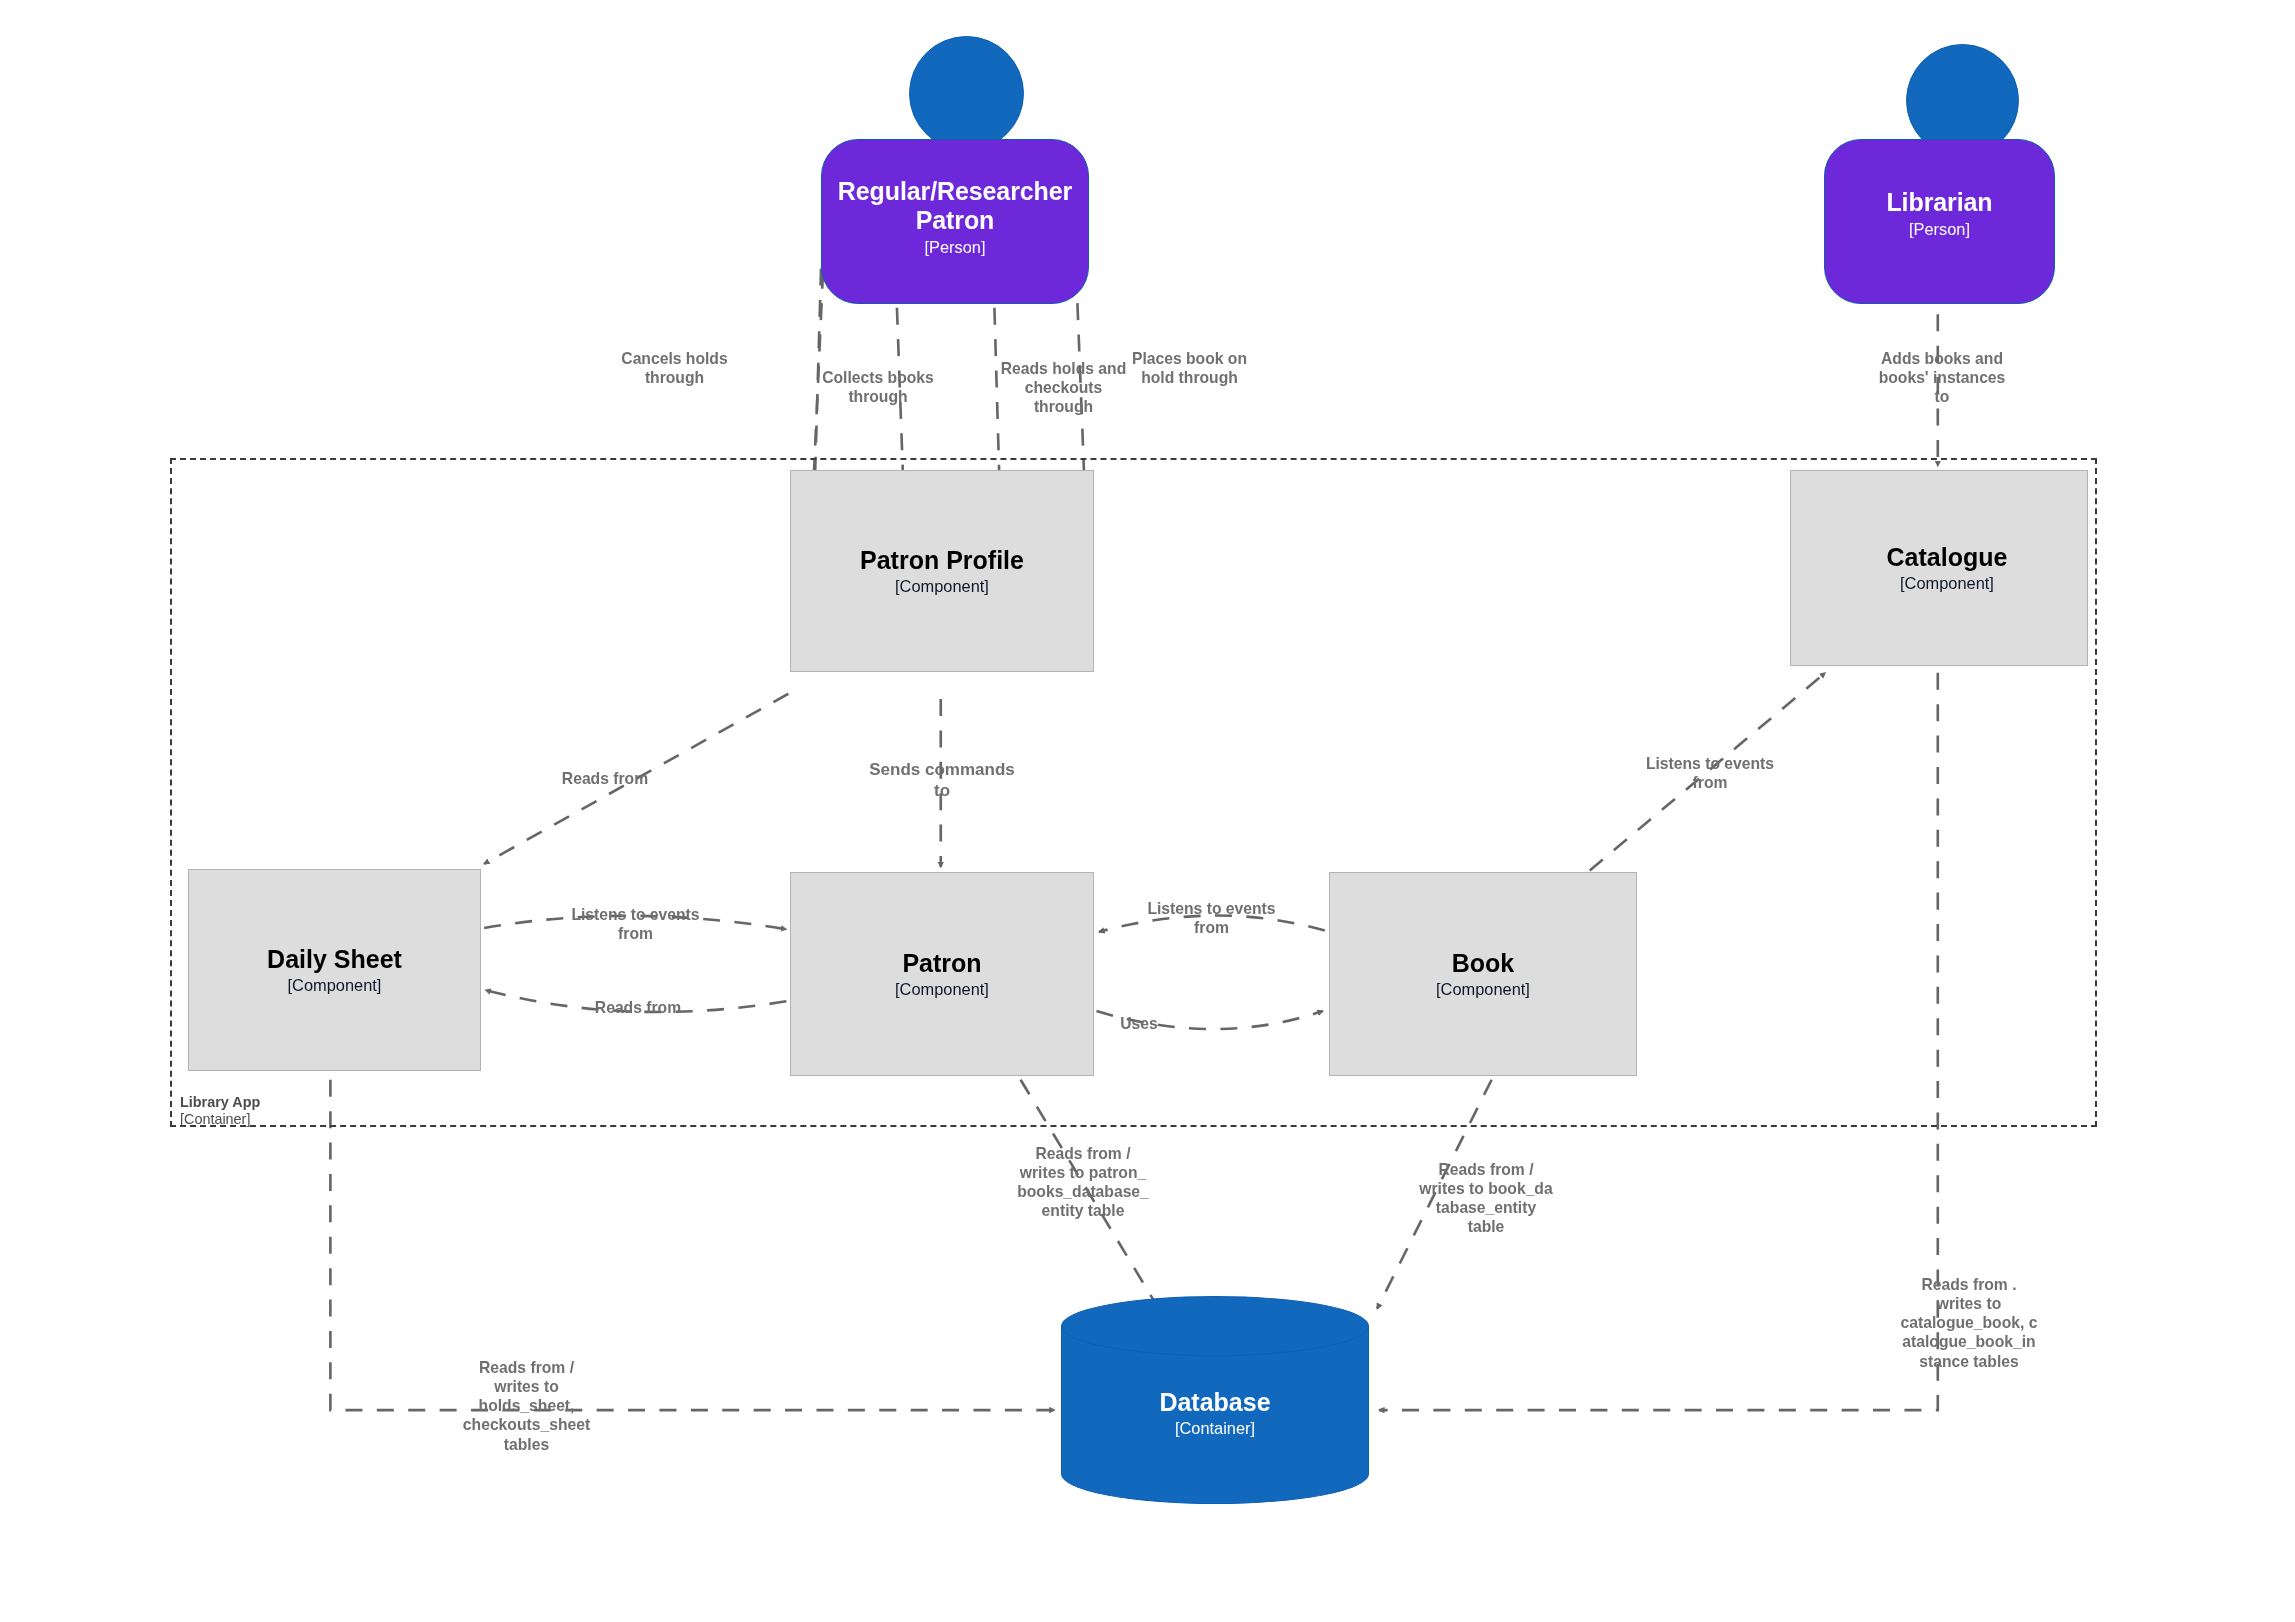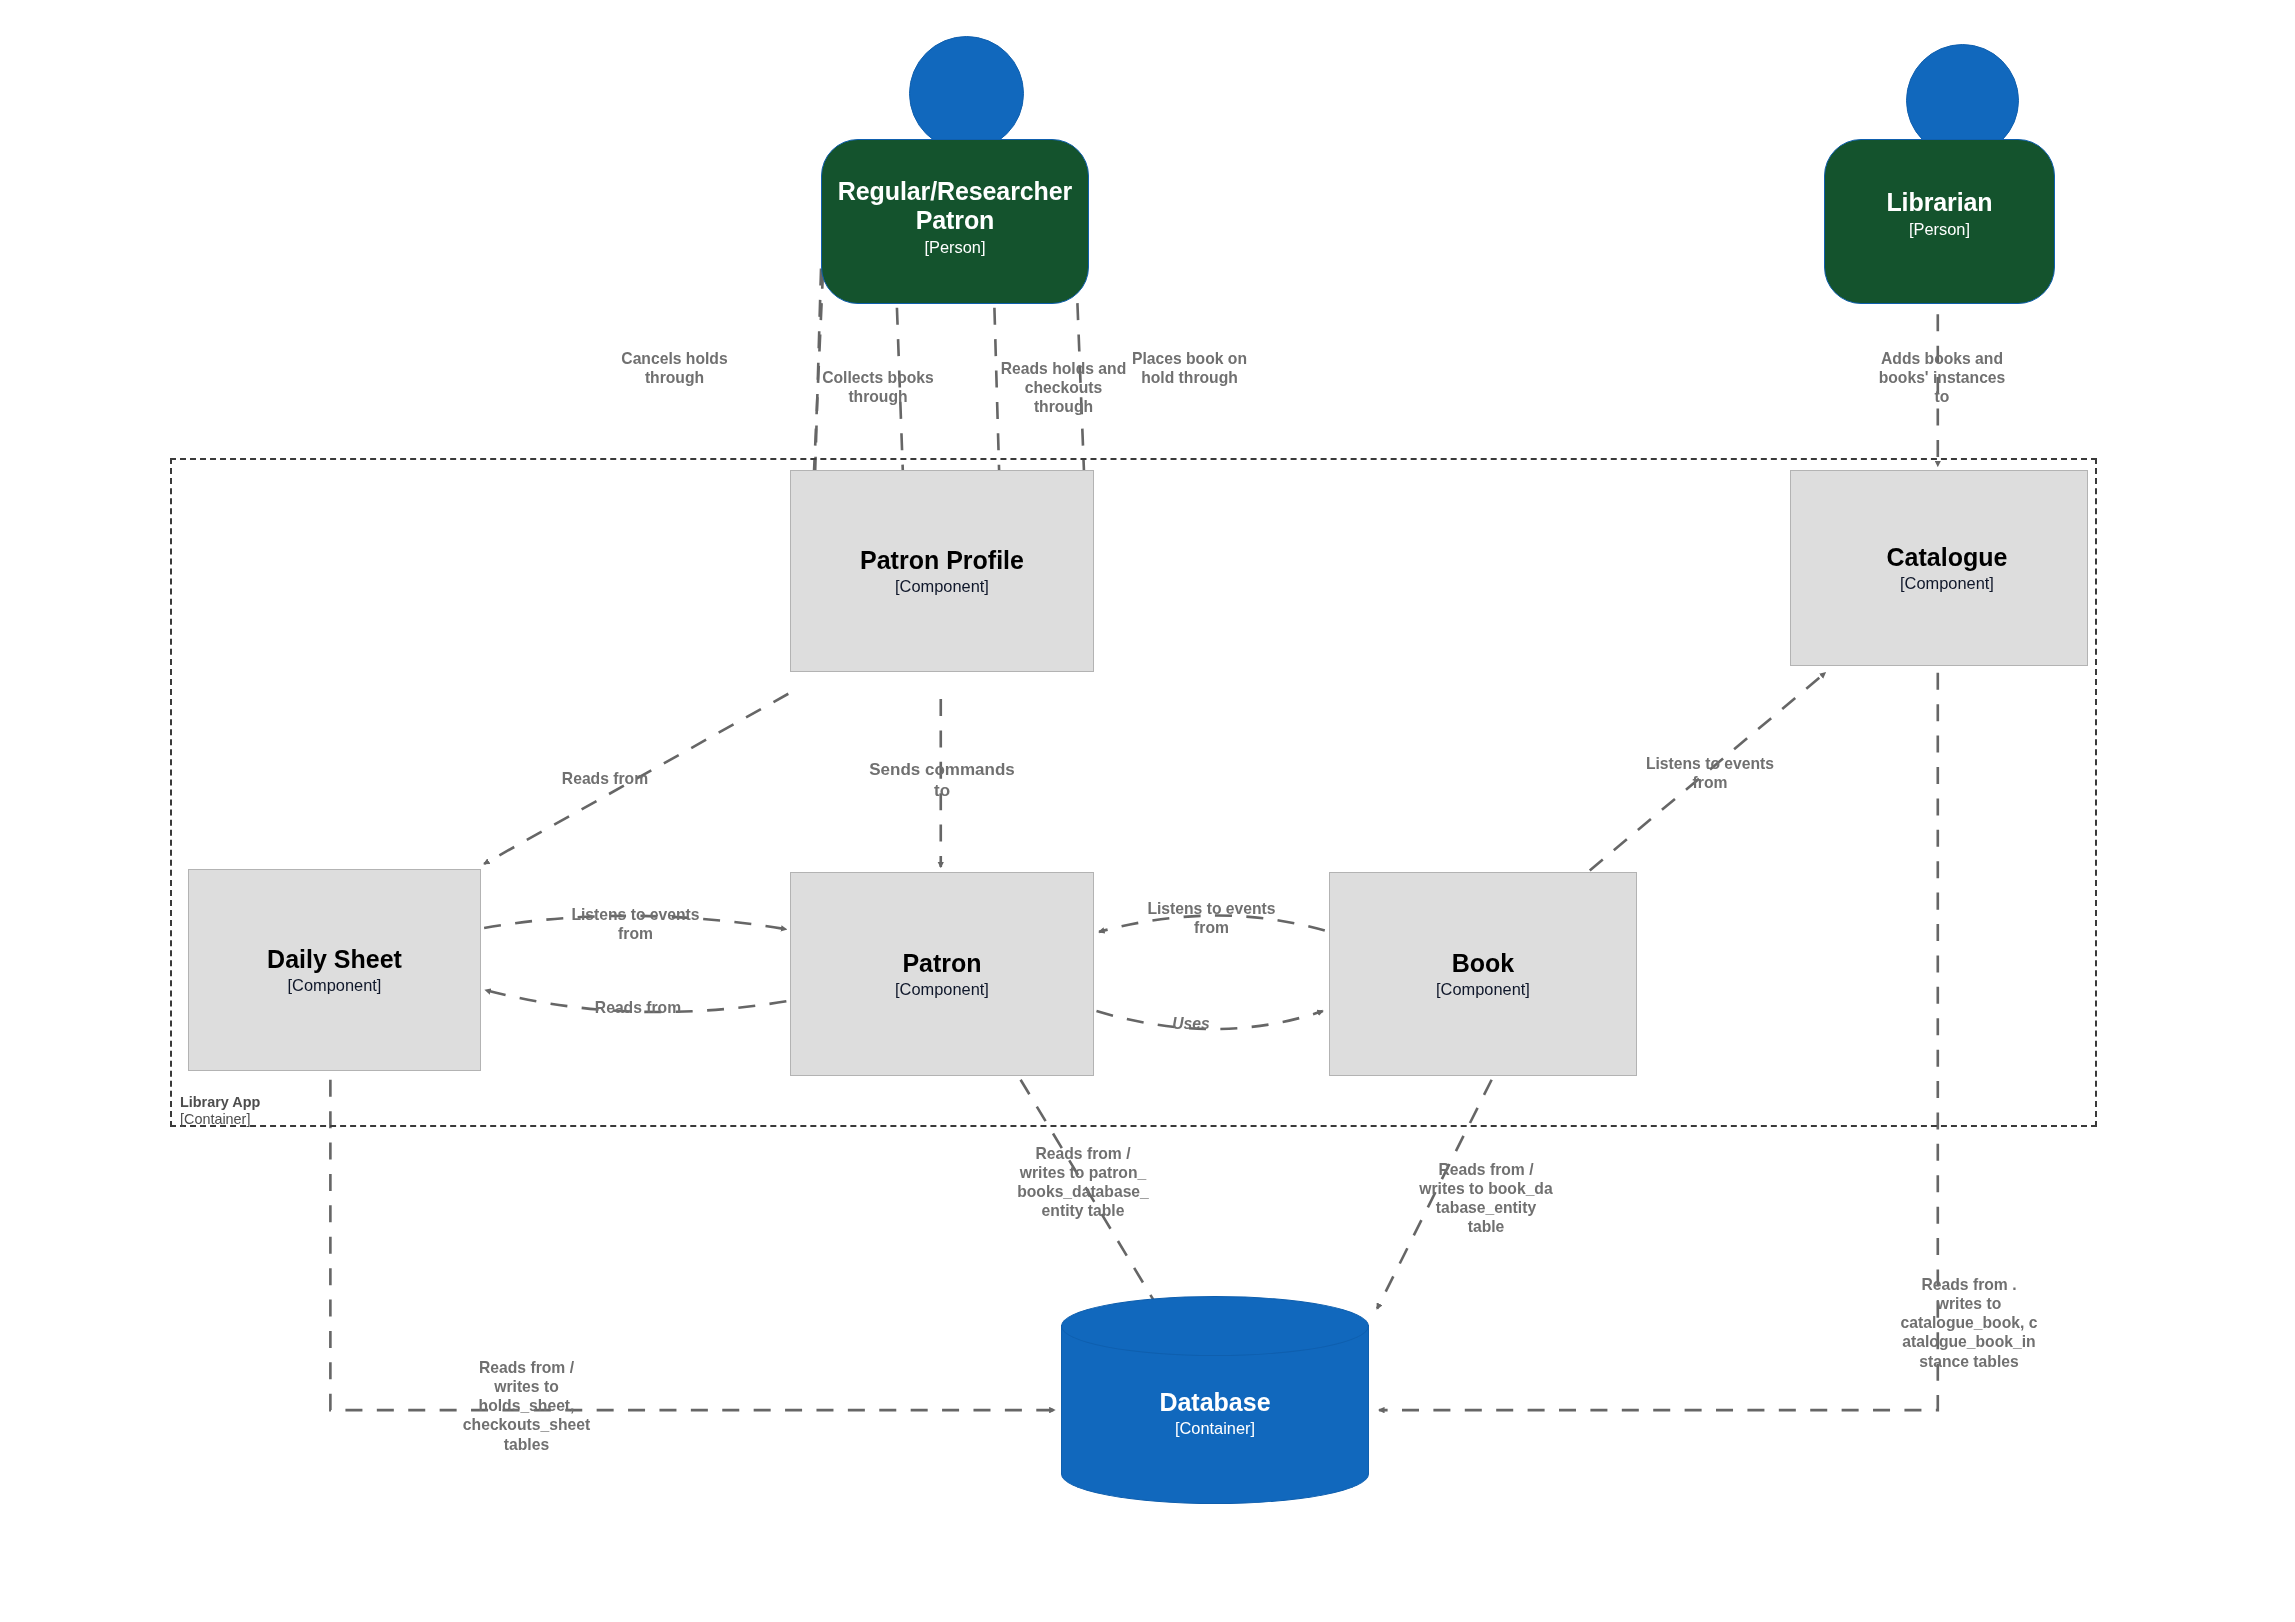--- a/index.html
+++ b/index.html
@@ -33,21 +33,21 @@
   }
   .person .head {
     position: absolute;
     border-radius: 50%;
     background: #1168BD;
     border: 0.7px solid #0F5FAE;
     box-sizing: border-box;
   }
   .person .body {
     position: absolute;
-    background: #14532d;
+    background: #6d28d9;
     border: 0.7px solid #0F5FAE;
     box-sizing: border-box;
     border-radius: 37px;
     display: flex;
     flex-direction: column;
     align-items: center;
     justify-content: flex-start;
   }
   .person .p-name {
     color: #ffffff;
@@ -280,21 +280,21 @@
 to</div>
 
   <div class="edge-label" style="left:544px; top:905px; width:183px; font-size:15.7px;">Listens to events
 from</div>
 
   <div class="edge-label" style="left:553px; top:998px; width:170px; font-size:15.7px;">Reads from</div>
 
   <div class="edge-label" style="left:1120px; top:899px; width:183px; font-size:15.7px;">Listens to events
 from</div>
 
-  <div class="edge-label" style="left:1132px; top:1014px; width:118px; font-size:15.7px;font-style:italic;">Uses</div>
+  <div class="edge-label" style="left:1080px; top:1014px; width:118px; font-size:15.7px;">Uses</div>
 
   <div class="edge-label" style="left:1615px; top:754px; width:190px; font-size:15.7px;">Listens to events
 from</div>
 
   <div class="edge-label" style="left:988px; top:1144px; width:190px; font-size:15.7px;">Reads from /
 writes to patron_
 books_database_
 entity table</div>
 
   <div class="edge-label" style="left:1391px; top:1160px; width:190px; font-size:15.7px;">Reads from /

